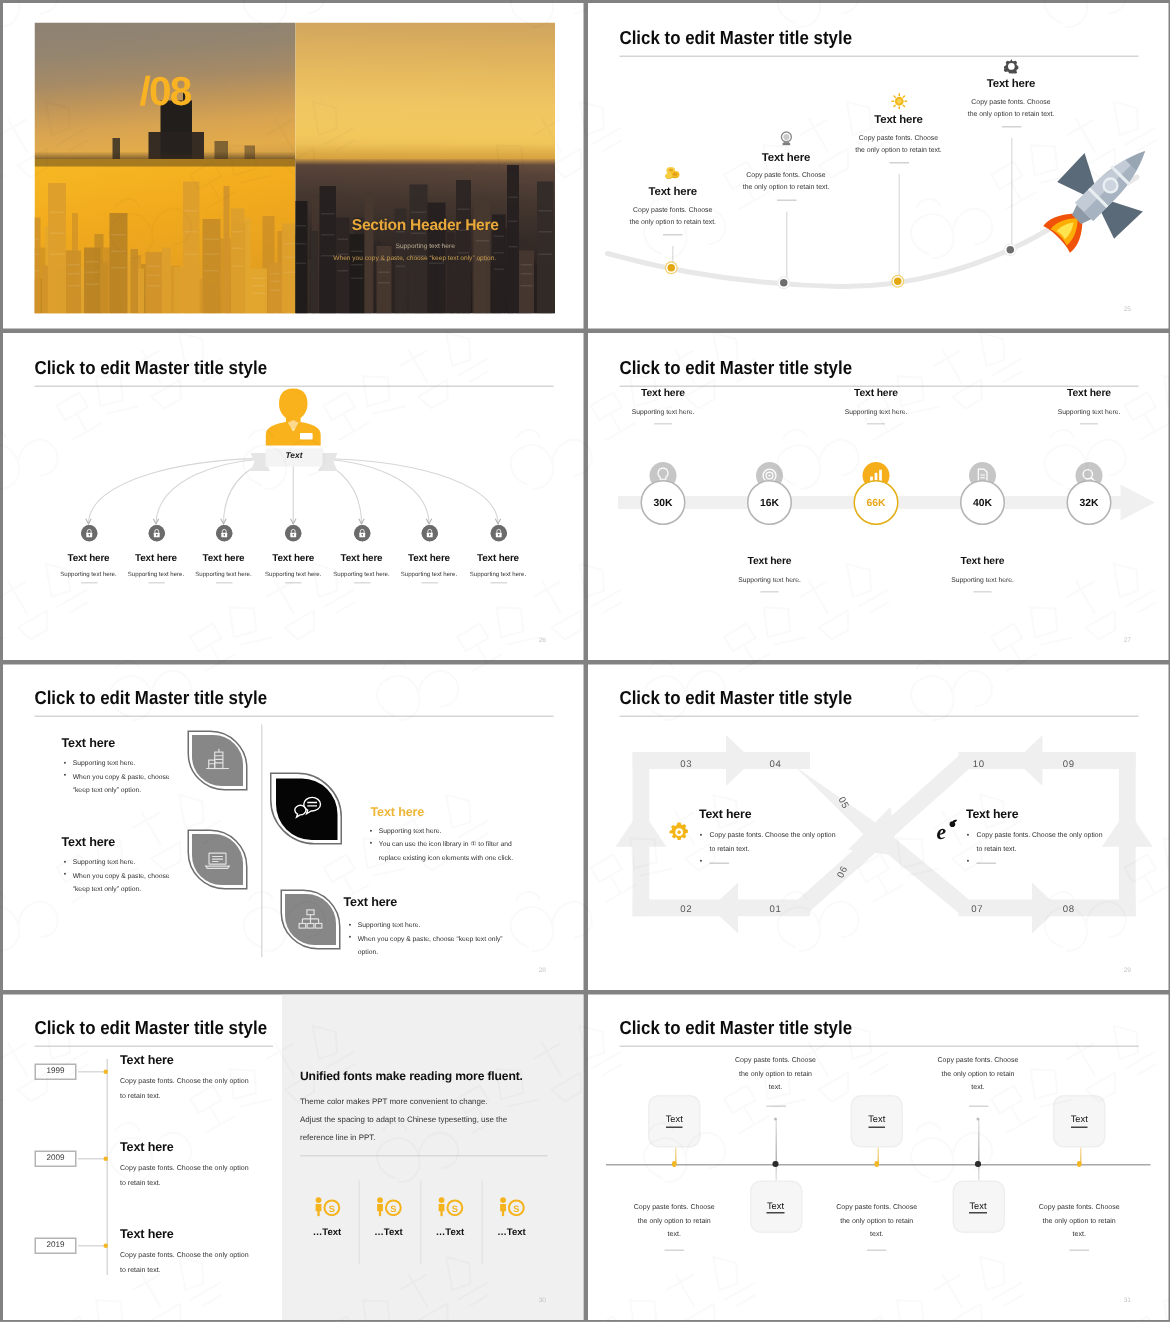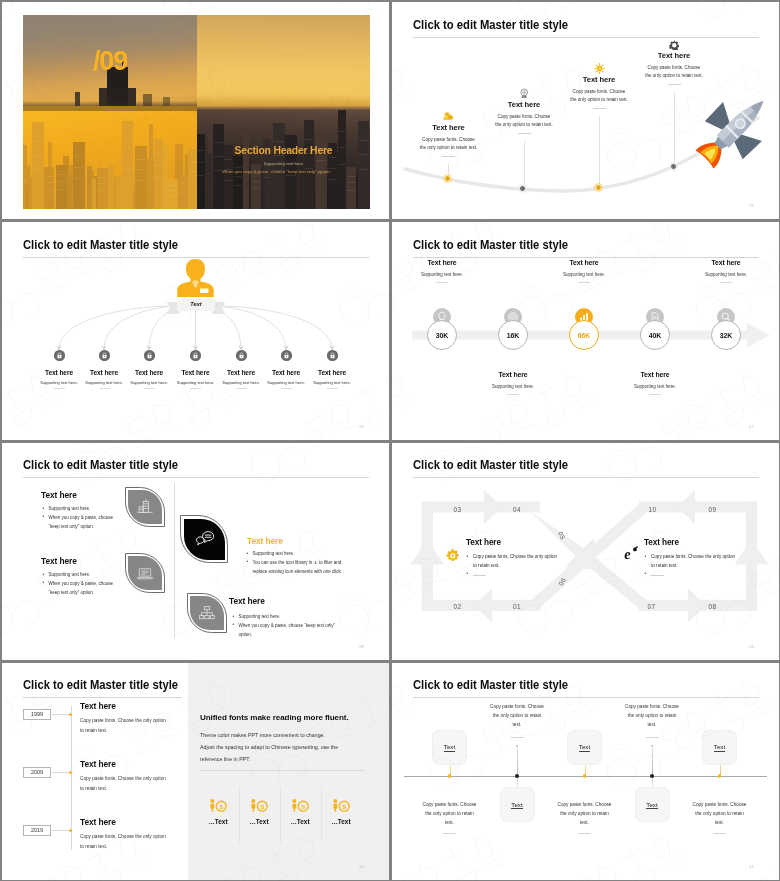--- a/index.html
+++ b/index.html
@@ -322,21 +322,21 @@
           <div class="bld" style="left:149px;bottom:0;width:10px;height:42px;background:#47382f;opacity:0.95"></div>
           <div class="bld" style="left:150px;bottom:18px;width:8px;height:1px;background:rgba(255,255,255,.09)"></div>
           <div class="bld" style="left:150px;bottom:26px;width:8px;height:1px;background:rgba(255,255,255,.09)"></div>
           <div class="bld" style="left:150px;bottom:32px;width:8px;height:1px;background:rgba(255,255,255,.09)"></div>
           <div class="bld" style="left:161px;bottom:0;width:11px;height:88px;background:#332b28;opacity:0.95"></div>
           <div class="bld" style="left:162px;bottom:39px;width:9px;height:1px;background:rgba(255,255,255,.09)"></div>
           <div class="bld" style="left:162px;bottom:54px;width:9px;height:1px;background:rgba(255,255,255,.09)"></div>
           <div class="bld" style="left:162px;bottom:68px;width:9px;height:1px;background:rgba(255,255,255,.09)"></div>
     <div class="sil" style="left:0;top:0;width:173px;height:4px;background:linear-gradient(to bottom,rgba(214,160,70,.85),rgba(90,70,48,0));"></div>
   </div>
-  <div class="s1-num">/09</div>
+  <div class="s1-num">/08</div>
   <div class="s1-txt">
     <div class="s1-h">Section Header Here</div>
     <div class="s1-sub">Supporting text here</div>
     <div class="s1-note">When you copy &amp; paste, choose “keep text only” option.</div>
   </div>
  </div>
 </div>
 <div class="slide">
       <div class="stitle">Click to edit Master title style</div>
       <div class="trule"></div>

